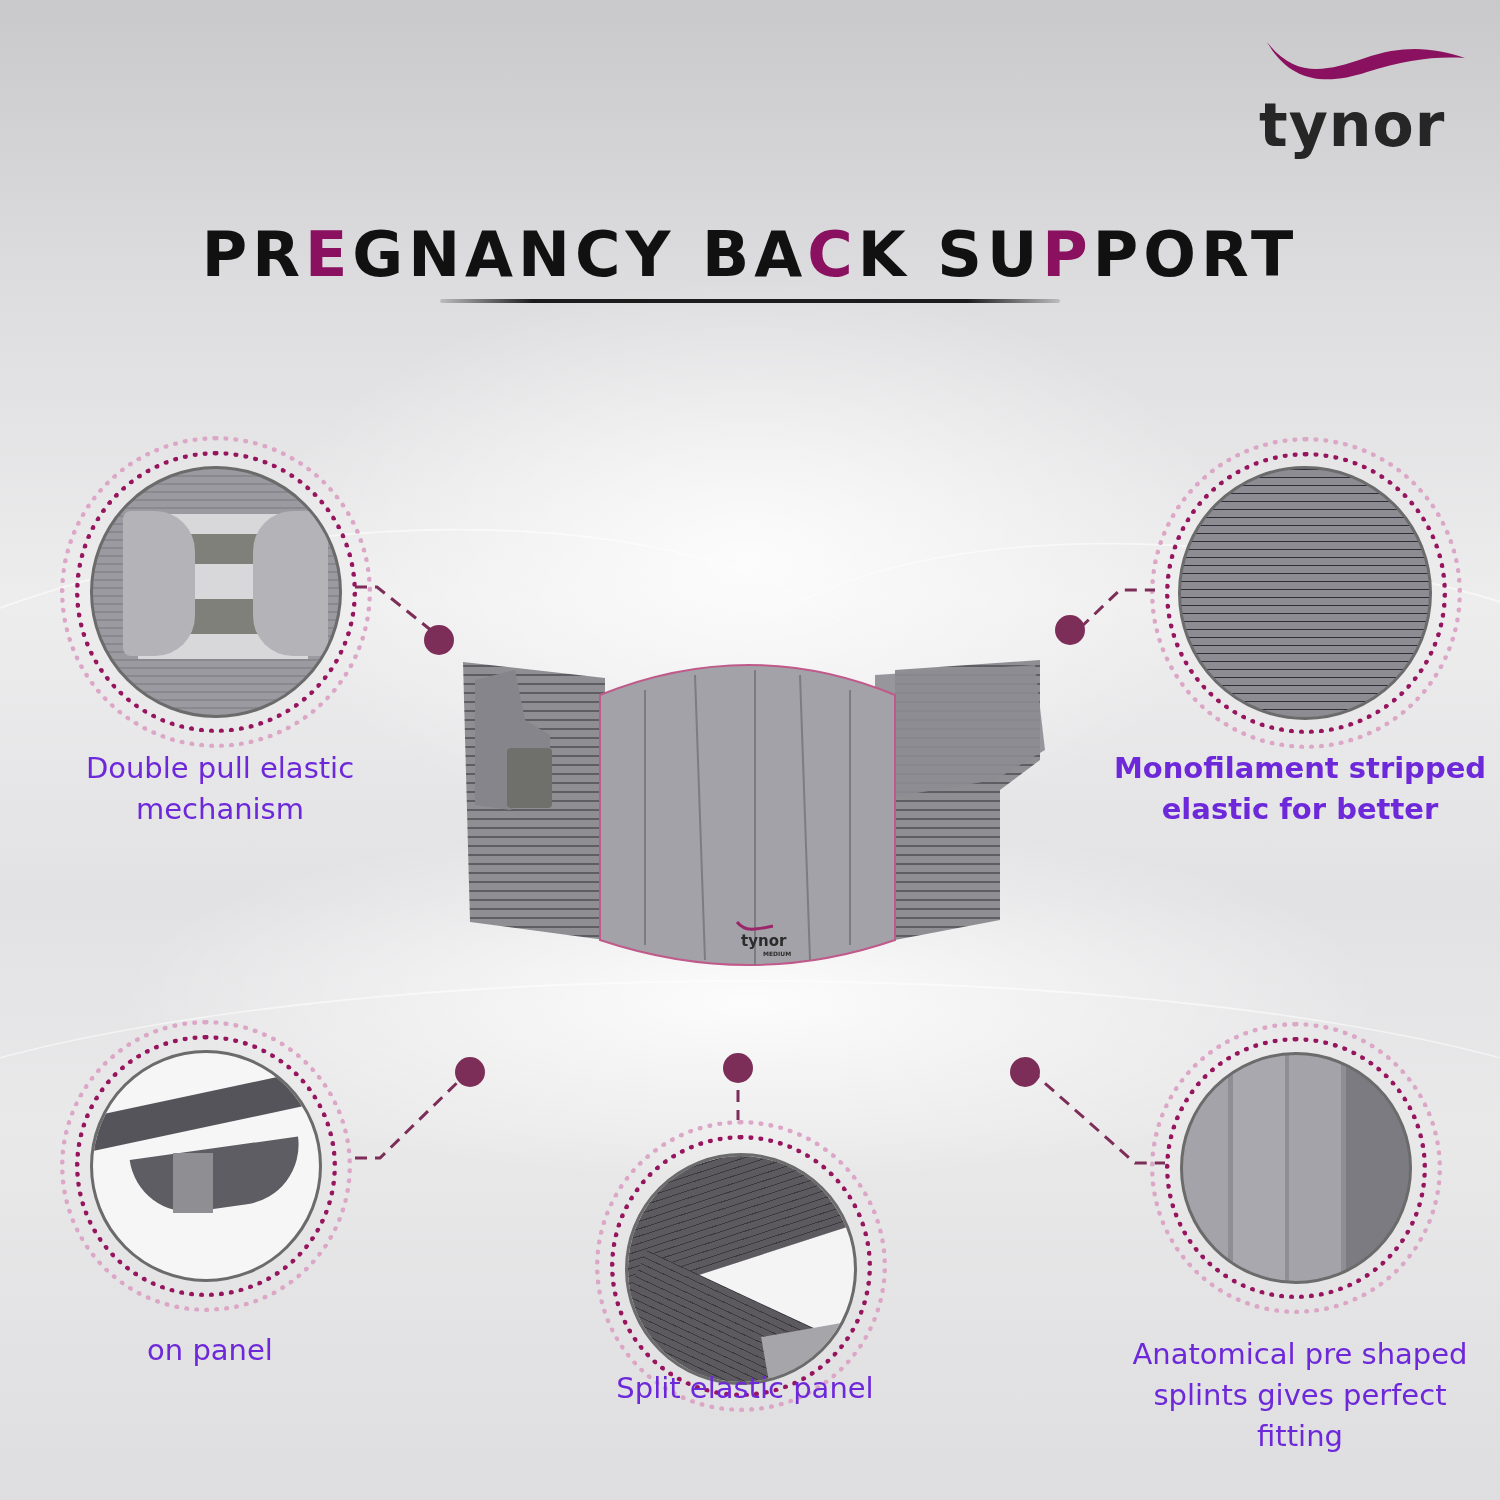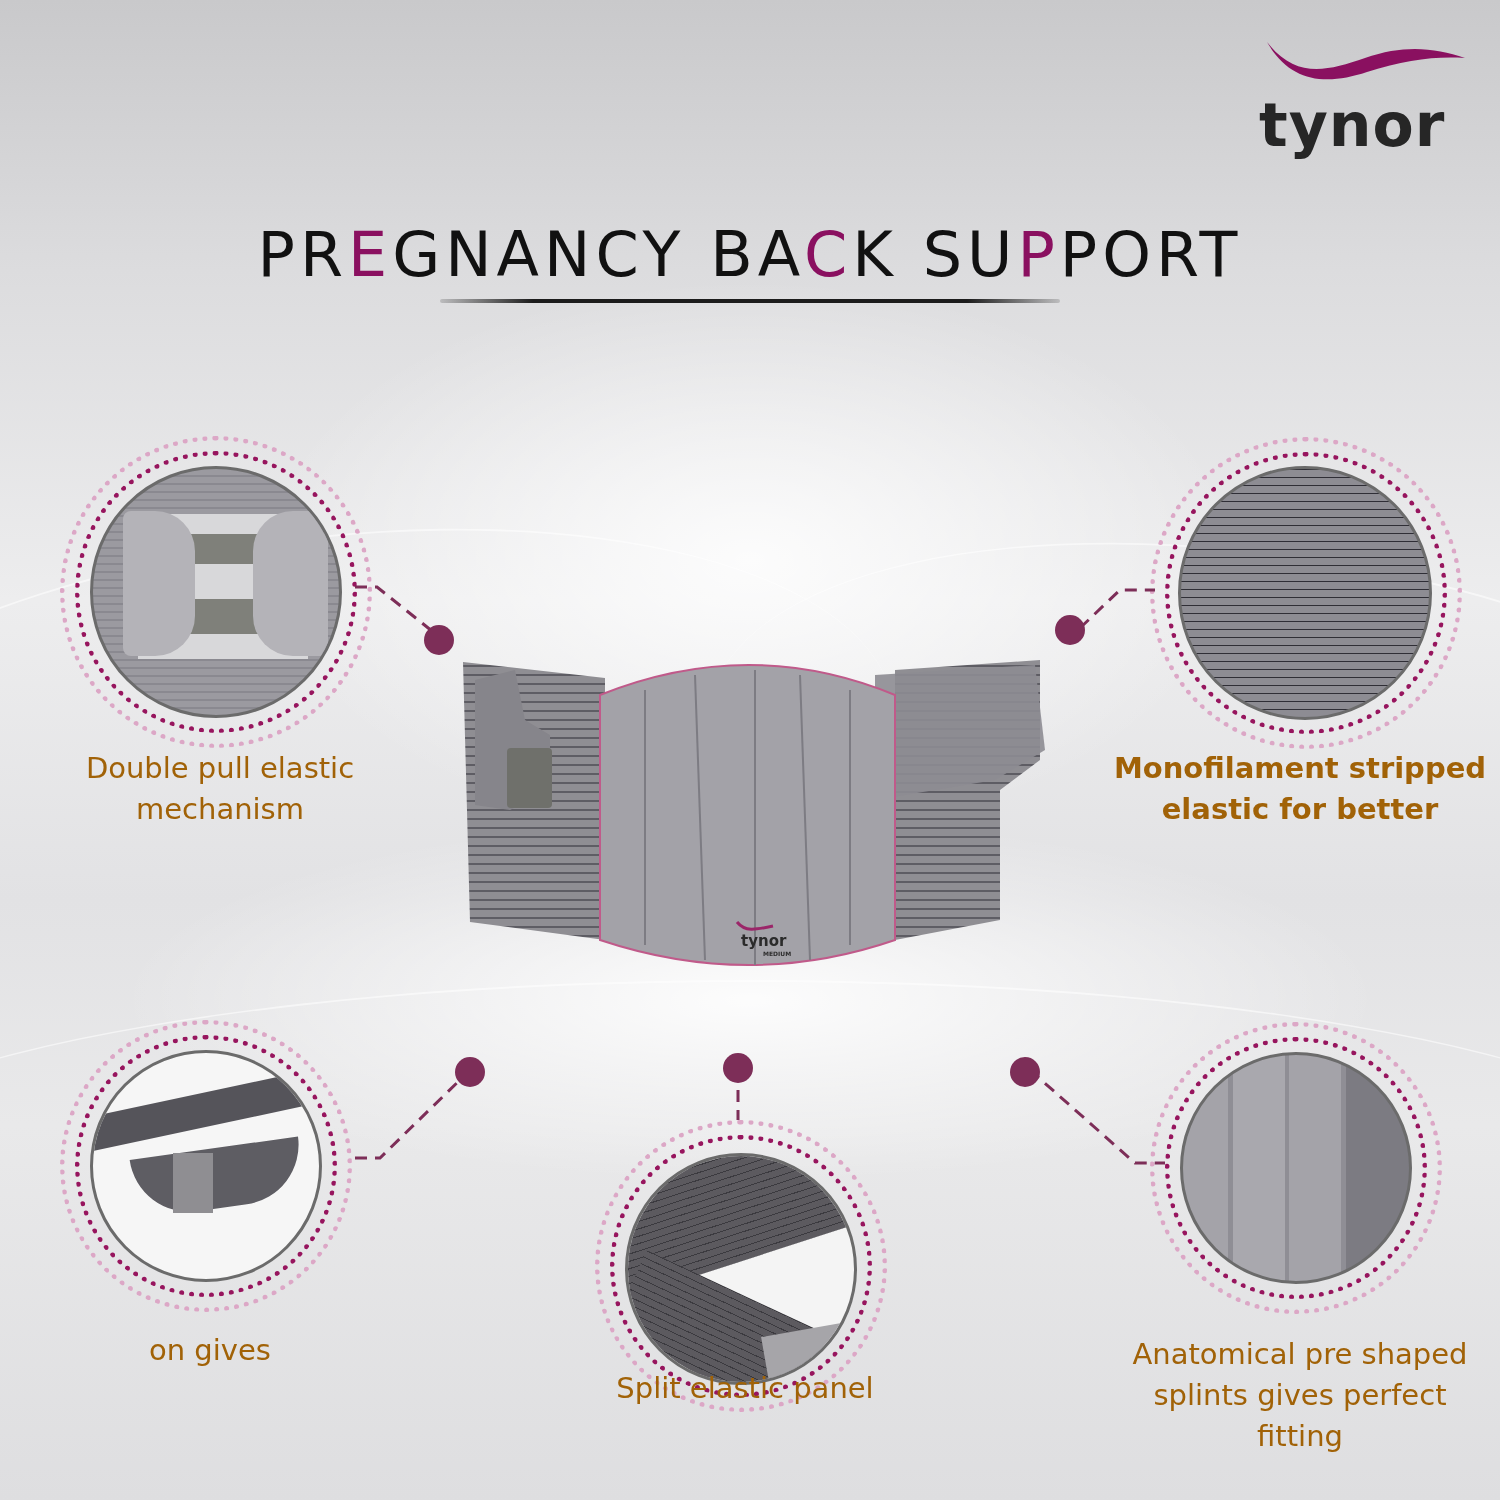--- a/index.html
+++ b/index.html
@@ -19,39 +19,39 @@
   }
   .logo { position: absolute; left: 1255px; top: 38px; width: 215px; height: 120px; }
   .logo-word {
     position: absolute; left: 4px; top: 52px;
     font-family: "DejaVu Sans", sans-serif; font-weight: bold;
     font-size: 60px; letter-spacing: 1px; color: #262626;
   }
   .title {
     position: absolute; left: 0; width: 1500px; top: 218px;
     text-align: center; font-family: "DejaVu Sans", sans-serif;
-    font-weight: normal; font-size: 62px; letter-spacing: 5px; color: #111;
+    font-weight: bold; font-size: 62px; letter-spacing: 5px; color: #111;
   }
   .title .hl { color: #8a1060; }
   .title-rule {
     position: absolute; left: 440px; top: 299px; width: 620px; height: 4px;
     background: linear-gradient(90deg, rgba(0,0,0,0.15), #1c1c1c 15%, #1c1c1c 85%, rgba(0,0,0,0.15));
     border-radius: 2px;
   }
   .feature { position: absolute; }
   .ring {
     position: absolute; border-radius: 50%;
   }
   .ring.outer { border: 5px dotted #dca7c6; }
   .ring.inner { border: 5px dotted #97155e; }
   .photo {
     position: absolute; border-radius: 50%; border: 3px solid #6b6b6b; overflow: hidden;
   }
   .caption {
-    position: absolute; text-align: center; color: #a16207;
+    position: absolute; text-align: center; color: #6d28d9;
     font-family: "DejaVu Sans", sans-serif; font-size: 29px; line-height: 41px;
   }
   .dot {
     position: absolute; width: 30px; height: 30px; border-radius: 50%; background: #7d2e58;
   }
   svg.connector { position: absolute; overflow: visible; }
   .belt { position: absolute; left: 455px; top: 640px; width: 590px; height: 330px; }
 </style>
 </head>
 <body>
@@ -140,21 +140,21 @@
   <div class="photo" style="left:90px;top:1050px;width:232px;height:232px;background:#f6f6f6;">
     <div style="position:absolute;left:-10px;top:38px;width:260px;height:34px;background:#55545a;transform:rotate(-12deg);"></div>
     <div style="position:absolute;left:40px;top:95px;width:170px;height:60px;background:#5e5d63;border-radius:0 0 60px 60px;transform:rotate(-8deg);"></div>
     <div style="position:absolute;left:80px;top:100px;width:40px;height:60px;background:#8f8e92;"></div>
   </div>
   <svg class="connector" style="left:355px;top:1070px;" width="120" height="100">
     <path d="M0 88 L25 88 L110 5" stroke="#7d2e58" stroke-width="3" stroke-dasharray="12 8" fill="none"></path>
   </svg>
   <div class="dot" style="left:455px;top:1057px;"></div>
   <div class="caption" style="left:5px;top:1330px;width:410px;">
-    <div>on gives</div>
+    <div>on panel</div>
   </div>
 </div>
 
 <div class="feature" style="left:0;top:0;">
   <div class="ring outer" style="left:595px;top:1120px;width:292px;height:292px;"></div>
   <div class="ring inner" style="left:610px;top:1135px;width:262px;height:262px;"></div>
   <div class="photo" style="left:625px;top:1153px;width:232px;height:232px;background:#f4f4f4;">
     <div style="position:absolute;left:-30px;top:-20px;width:300px;height:120px;background:repeating-linear-gradient(0deg,#5c5a5f 0 6px,#3b3a3f 6px 7px);transform:rotate(-18deg);"></div>
     <div style="position:absolute;left:-20px;top:130px;width:200px;height:140px;background:repeating-linear-gradient(0deg,#5c5a5f 0 6px,#3b3a3f 6px 7px);transform:rotate(25deg);"></div>
     <div style="position:absolute;left:140px;top:170px;width:120px;height:90px;background:#a6a5a9;transform:rotate(-10deg);"></div>

